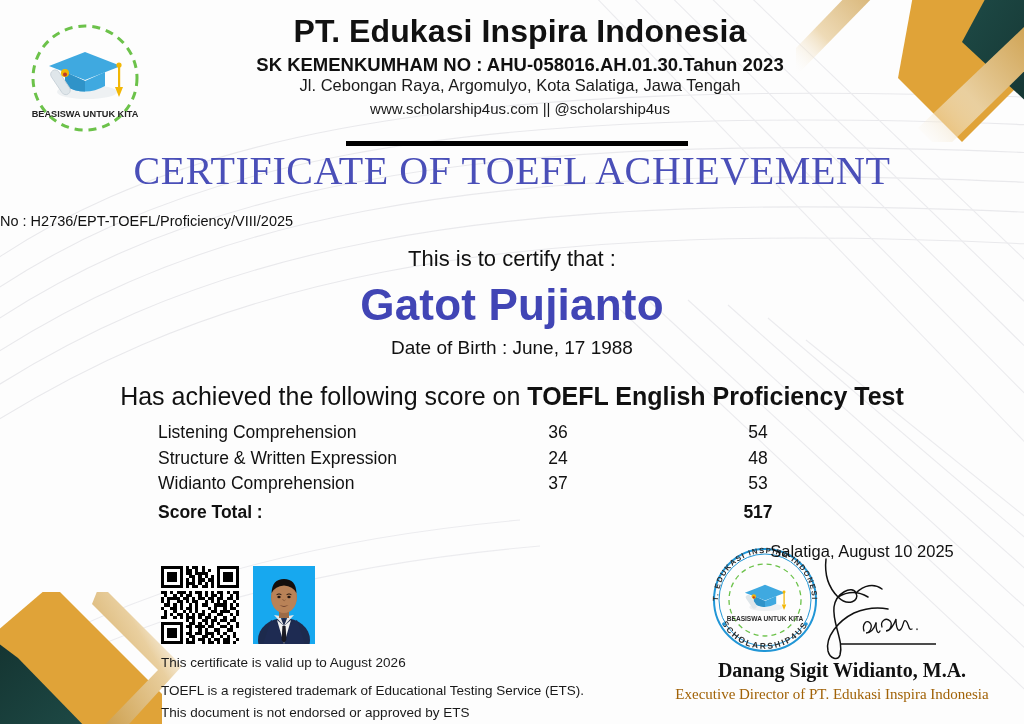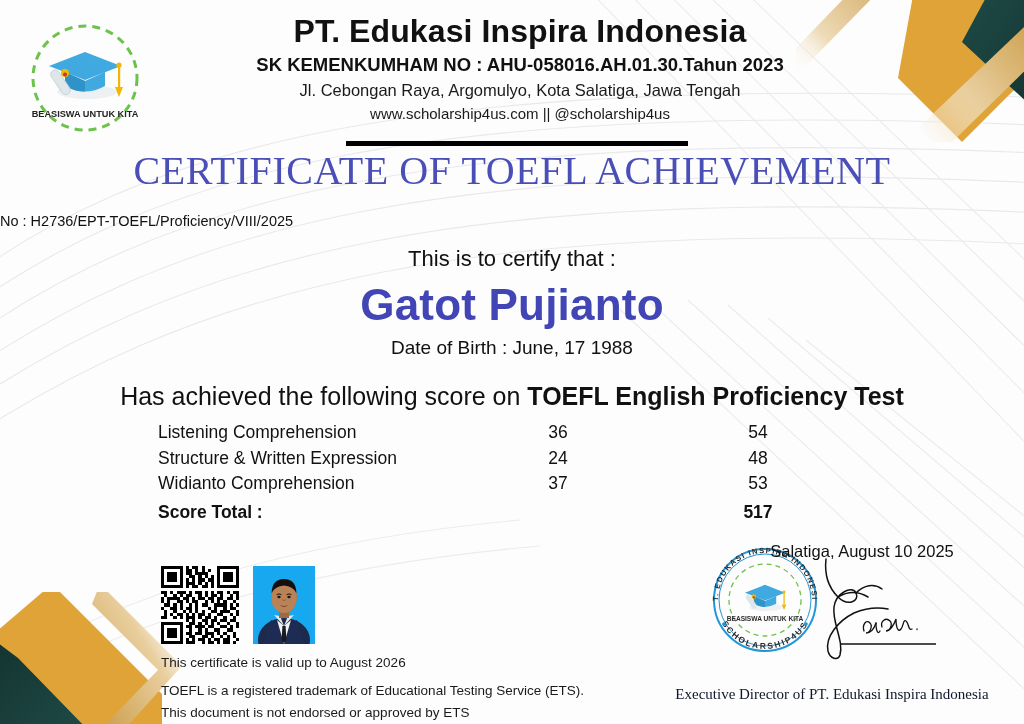--- a/index.html
+++ b/index.html
@@ -33,21 +33,21 @@
     position:absolute;left:180px;top:14px;width:680px;text-align:center;
   }
   .org-name{
     font-size:32px;font-weight:bold;color:#111;letter-spacing:0.1px;
     line-height:1.12;
   }
   .sk-line{
     font-size:18.5px;font-weight:bold;color:#111;margin-top:4px;line-height:1.2;
   }
   .addr-line{
-    font-size:16.5px;color:#1a1a1a;margin-top:5px;line-height:1.2;
+    font-size:16.5px;color:#1a1a1a;line-height:1.2;
   }
   .web-line{
     font-size:15px;color:#1a1a1a;margin-top:4px;line-height:1.2;
   }
   .rule{
     position:absolute;left:346px;top:141px;width:342px;height:5px;background:#000;z-index:3;
   }
 
   
   .cert-title{
@@ -113,21 +113,21 @@
   .stamp{position:absolute;left:702px;top:538px;width:126px;height:118px;z-index:3;}
   .sign-scribble{position:absolute;left:800px;top:555px;width:140px;height:110px;z-index:4;}
   .sign-name{
     position:absolute;left:660px;top:659px;width:364px;text-align:center;z-index:5;
     font-family:"Liberation Serif",serif;
     font-size:20px;font-weight:bold;color:#111;
   }
   .sign-role{
     position:absolute;left:640px;top:686px;width:384px;text-align:center;z-index:5;
     font-family:"Liberation Serif",serif;
-    font-size:15px;color:#0f172a;
+    font-size:15px;color:#a16207;
   }
 </style>
 </head>
 <body>
 
 <div id="cert">
 
   <svg class="bg-texture" viewBox="0 0 1024 724" preserveAspectRatio="none">
     <g fill="none" stroke="#e9e9ec" stroke-width="1.1">
       <path d="M-60,300 C140,140 420,70 1100,100"></path>
@@ -520,15 +520,16 @@
     <g fill="none" stroke="#111" stroke-width="1.3" stroke-linecap="round">
       <path d="M64,76 C62,70 66,64 70,68 C73,71 70,78 66,78 C70,78 74,74 76,68"></path>
       <path d="M76,68 C76,76 78,80 80,76"></path>
       <path d="M82,72 C80,66 86,62 90,66 C93,69 90,76 86,76 C90,76 94,70 96,64
                C96,72 98,78 101,74 C104,70 103,64 106,66 C109,68 108,76 112,74"></path>
       <path d="M117,74 L117,74.6"></path>
     </g>
     <line x1="40" y1="89" x2="136" y2="89" stroke="#111" stroke-width="1.3"></line>
   </svg>
 
+  <div class="sign-name">Danang Sigit Widianto, M.A.</div>
   <div class="sign-role">Executive Director of PT. Edukasi Inspira Indonesia</div>
 
 </div>
 
 </body></html>

